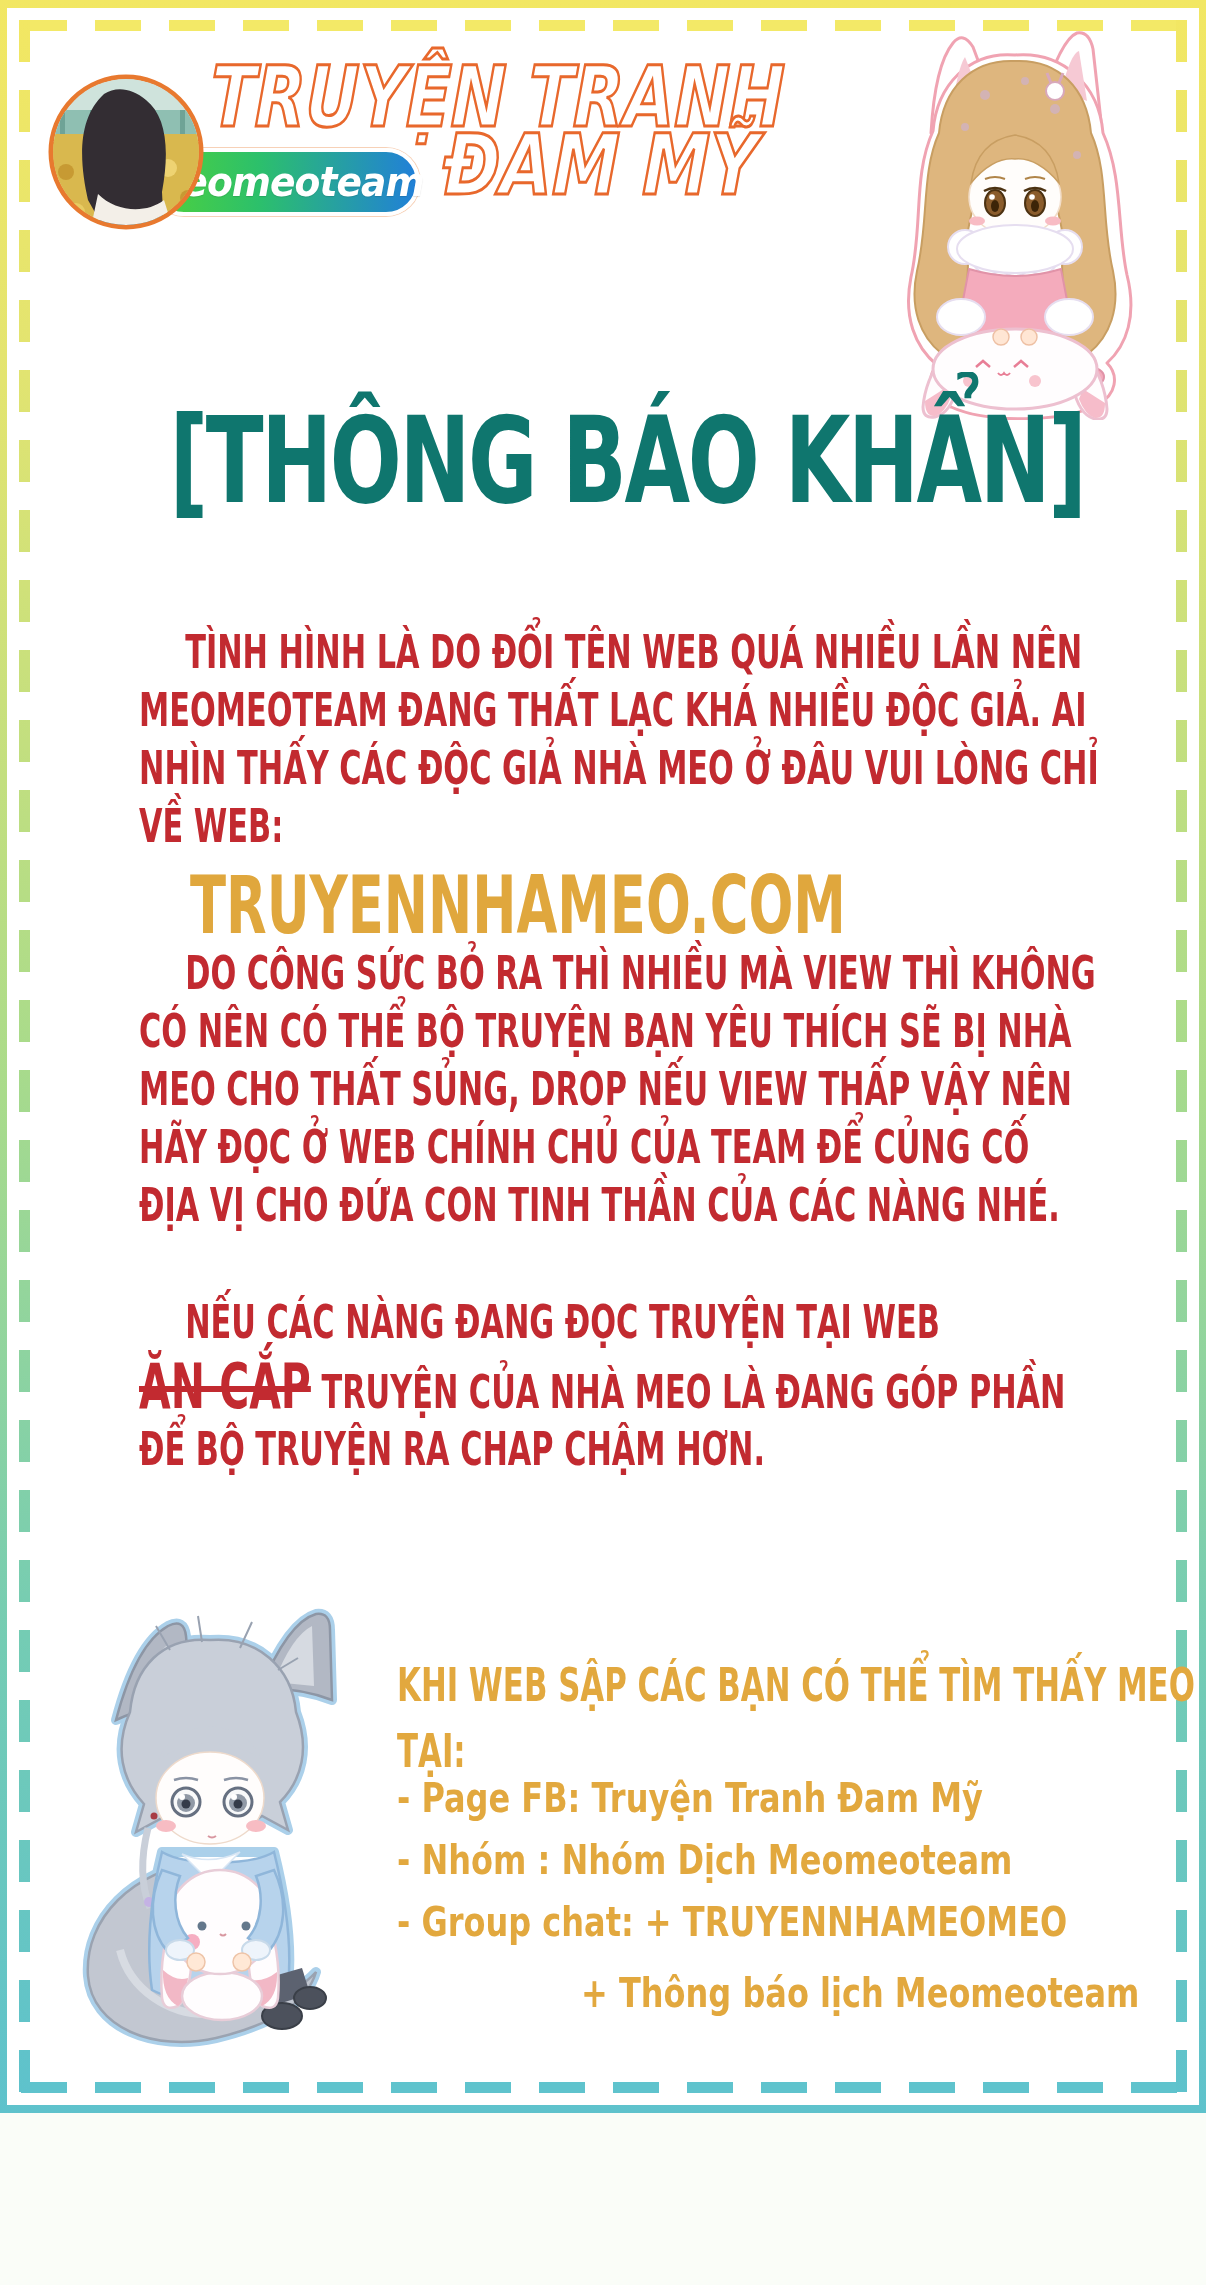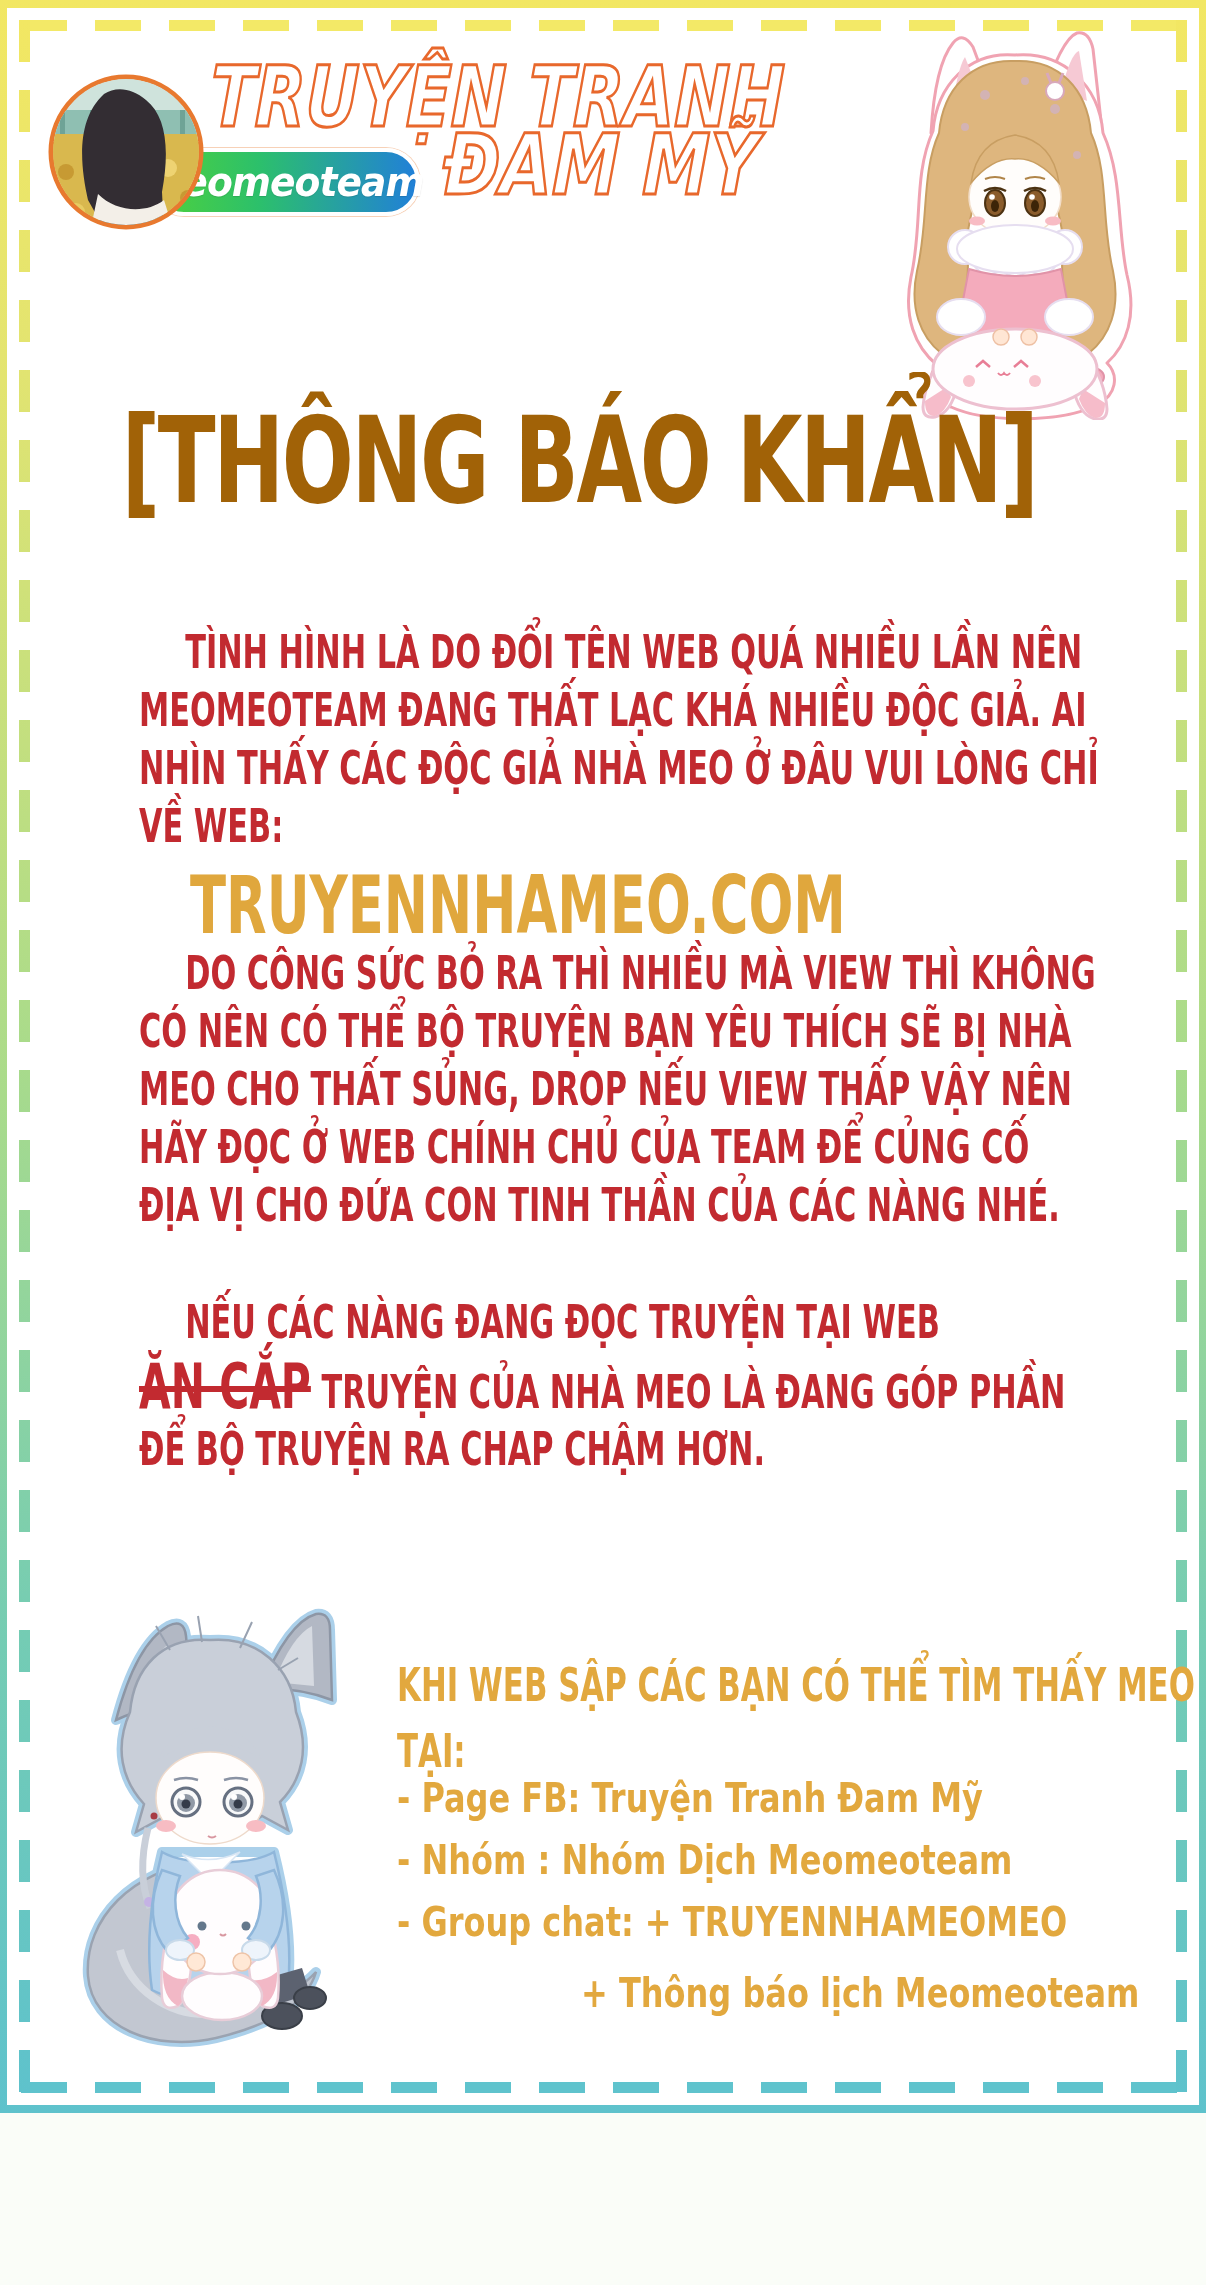--- a/index.html
+++ b/index.html
@@ -28,21 +28,21 @@
   .logo-badge span{color:#ffffff;font-weight:bold;font-style:italic;font-size:40px;letter-spacing:-1px;
               transform:scaleX(.94);text-shadow:0 1px 1px rgba(0,0,0,.12);}
   .logo-line{position:absolute;color:#ffffff;font-weight:bold;font-style:italic;white-space:pre;
              -webkit-text-stroke:3px #e8682c;letter-spacing:0px;transform-origin:left top;}
   .logo-line1{left:205px;top:40px;font-size:84px;transform:scale(.78,1.0) skewX(-2deg);}
   .logo-line2{left:438px;top:108px;font-size:84px;transform:scale(.80,1.0) skewX(-2deg);}
 
   .mascot-girl{position:absolute;left:858px;top:17px;width:300px;height:395px;}
   .mascot-boy{position:absolute;left:43px;top:1562px;width:315px;height:480px;}
 
-  .main-title{position:absolute;left:0;right:0;top:392px;text-align:left;color:#a16207;font-weight:bold;}
+  .main-title{position:absolute;left:0;right:0;top:392px;text-align:right;color:#0f766e;font-weight:bold;}
   .main-title span{display:inline-block;font-size:106px;letter-spacing:-3px;transform:scale(.80,1.12);white-space:pre;}
 
   .para{position:absolute;left:132px;color:#c22a30;font-weight:bold;font-size:46px;line-height:58px;
         white-space:pre;transform:scaleX(.66);transform-origin:left top;letter-spacing:0;}
   .p1{top:615px;text-indent:70px;}
   .p2{top:936px;text-indent:70px;}
   .website{position:absolute;left:183px;top:852px;color:#e0a73d;font-weight:bold;font-size:80px;line-height:92px;
            white-space:pre;transform:scaleX(.66);transform-origin:left top;}
   .p3-row{position:absolute;left:132px;color:#c22a30;font-weight:bold;font-size:46px;white-space:pre;
           transform:scaleX(.66);transform-origin:left top;}

